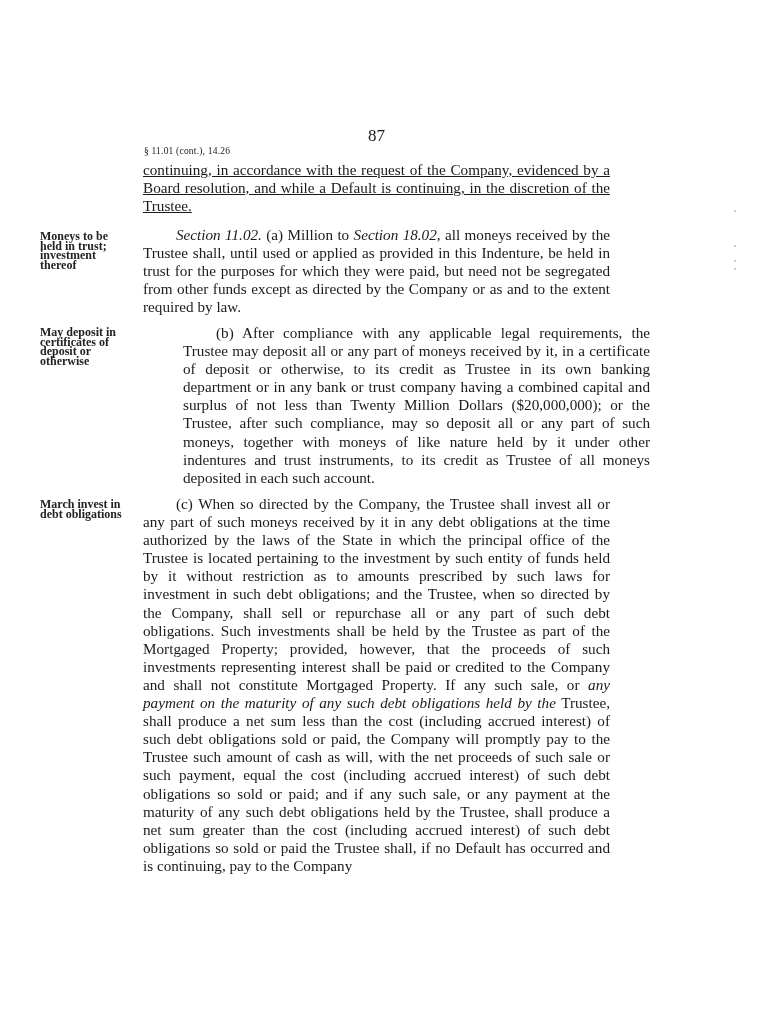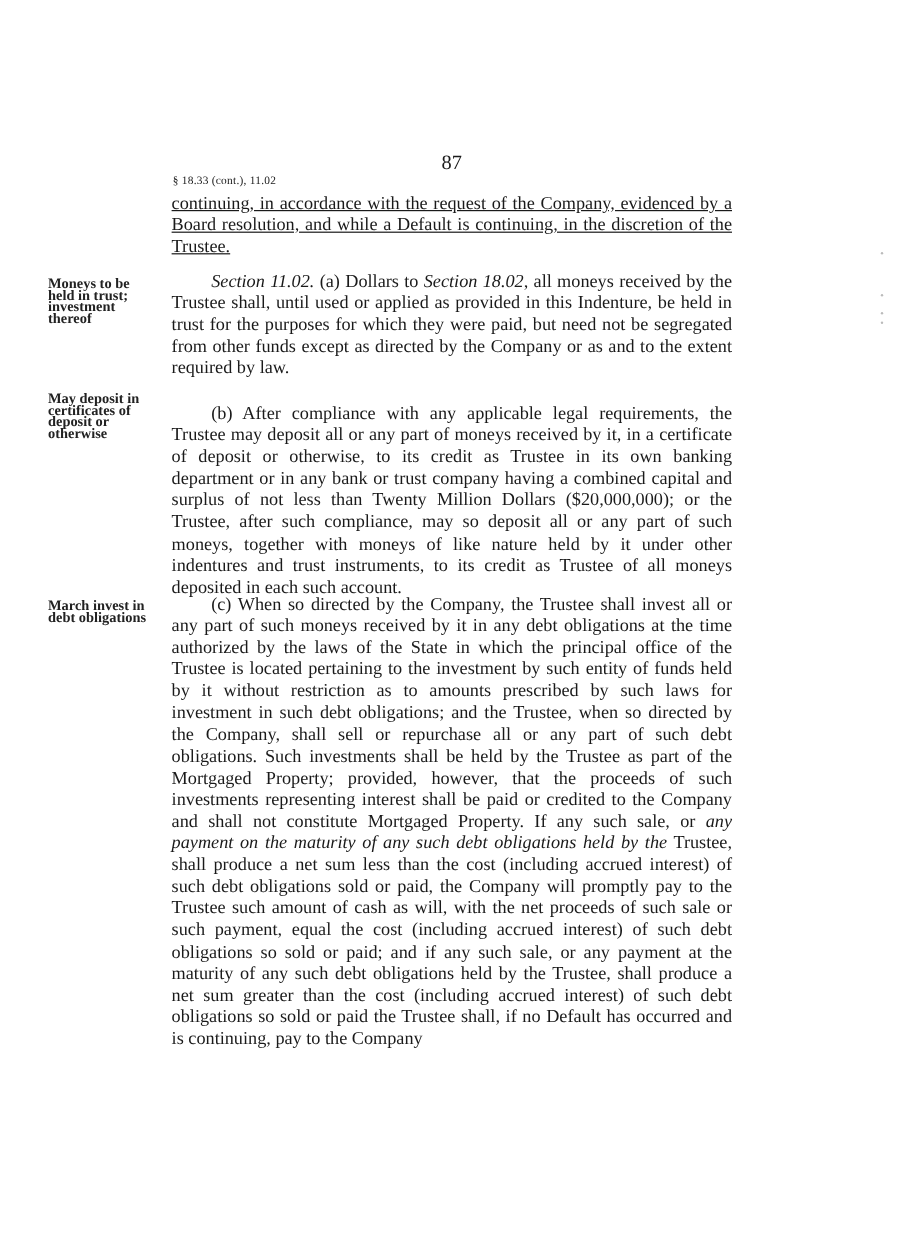--- a/index.html
+++ b/index.html
@@ -13,35 +13,35 @@
   .indent { text-indent: 33px; }
   .margin-note { position: absolute; left: 40px; width: 90px; font-size: 12px; line-height: 9.6px;
                  font-weight: bold; color: #222; }
   em { font-style: italic; }
   .artifact { position: absolute; width: 2px; height: 2px; background: #bbb; border-radius: 1px; }
 </style>
 </head>
 <body>
 
 <div class="page-number">87</div>
-<div class="running-head">§ 18.33 (cont.), 11.02</div>
+<div class="running-head">§ 11.01 (cont.), 14.26</div>
 
 <div class="margin-note" style="top:232px;">Moneys to be held in trust; investment thereof</div>
 <div class="margin-note" style="top:328px;">May deposit in certificates of deposit or otherwise</div>
 <div class="margin-note" style="top:500px;">March invest in debt obligations</div>
 
 <div class="body-text" style="top:161px;text-decoration:underline;">
   <p>continuing, in accordance with the request of the Company, evidenced by a Board resolution, and while a Default is continuing, in the discretion of the Trustee.</p>
 </div>
 
 <div class="body-text" style="top:226px;">
-  <p class="indent"><em>Section 11.02.</em><span> (a) Dollars to </span><em>Section 18.02</em><span>, all moneys received by the Trustee shall, until used or applied as provided in this Indenture, be held in trust for the purposes for which they were paid, but need not be segregated from other funds except as directed by the Company or as and to the extent required by law.</span></p>
+  <p class="indent"><em>Section 11.02.</em><span> (a) Million to </span><em>Section 18.02</em><span>, all moneys received by the Trustee shall, until used or applied as provided in this Indenture, be held in trust for the purposes for which they were paid, but need not be segregated from other funds except as directed by the Company or as and to the extent required by law.</span></p>
 </div>
 
-<div class="body-text" style="top:336px;">
+<div class="body-text" style="top:324px;margin-left:40px;">
   <p class="indent">(b) After compliance with any applicable legal requirements, the Trustee may deposit all or any part of moneys received by it, in a certificate of deposit or otherwise, to its credit as Trustee in its own banking department or in any bank or trust company having a combined capital and surplus of not less than Twenty Million Dollars ($20,000,000); or the Trustee, after such compliance, may so deposit all or any part of such moneys, together with moneys of like nature held by it under other indentures and trust instruments, to its credit as Trustee of all moneys deposited in each such account.</p>
 </div>
 
 <div class="body-text" style="top:495px;font-family:Liberation Serif, serif;">
   <p class="indent"><span>(c) When so directed by the Company, the Trustee shall invest all or any part of such moneys received by it in any debt obligations at the time authorized by the laws of the State in which the principal office of the Trustee is located pertaining to the investment by such entity of funds held by it without restriction as to amounts prescribed by such laws for investment in such debt obligations; and the Trustee, when so directed by the Company, shall sell or repurchase all or any part of such debt obligations. Such investments shall be held by the Trustee as part of the Mortgaged Property; provided, however, that the proceeds of such investments representing interest shall be paid or credited to the Company and shall not constitute Mortgaged Property. If any such sale, or </span><em>any payment on the maturity of any such debt obligations held by the</em><span> Trustee, shall produce a net sum less than the cost (including accrued interest) of such debt obligations sold or paid, the Company will promptly pay to the Trustee such amount of cash as will, with the net proceeds of such sale or such payment, equal the cost (including accrued interest) of such debt obligations so sold or paid; and if any such sale, or any payment at the maturity of any such debt obligations held by the Trustee, shall produce a net sum greater than the cost (including accrued interest) of such debt obligations so sold or paid the Trustee shall, if no Default has occurred and is continuing, pay to the Company</span></p>
 </div>
 
 <div class="artifact" style="left:734px; top:210px;"></div>
 <div class="artifact" style="left:734px; top:245px;"></div>
 <div class="artifact" style="left:734px; top:260px;"></div>

